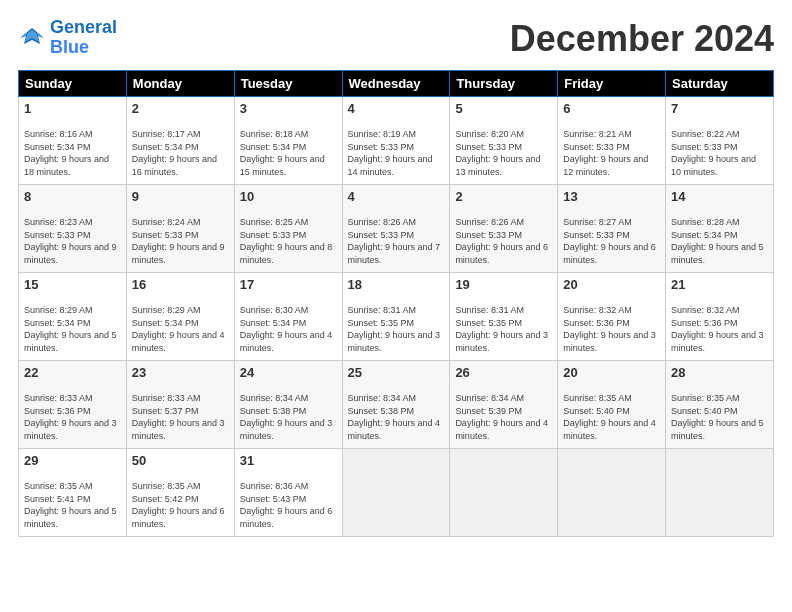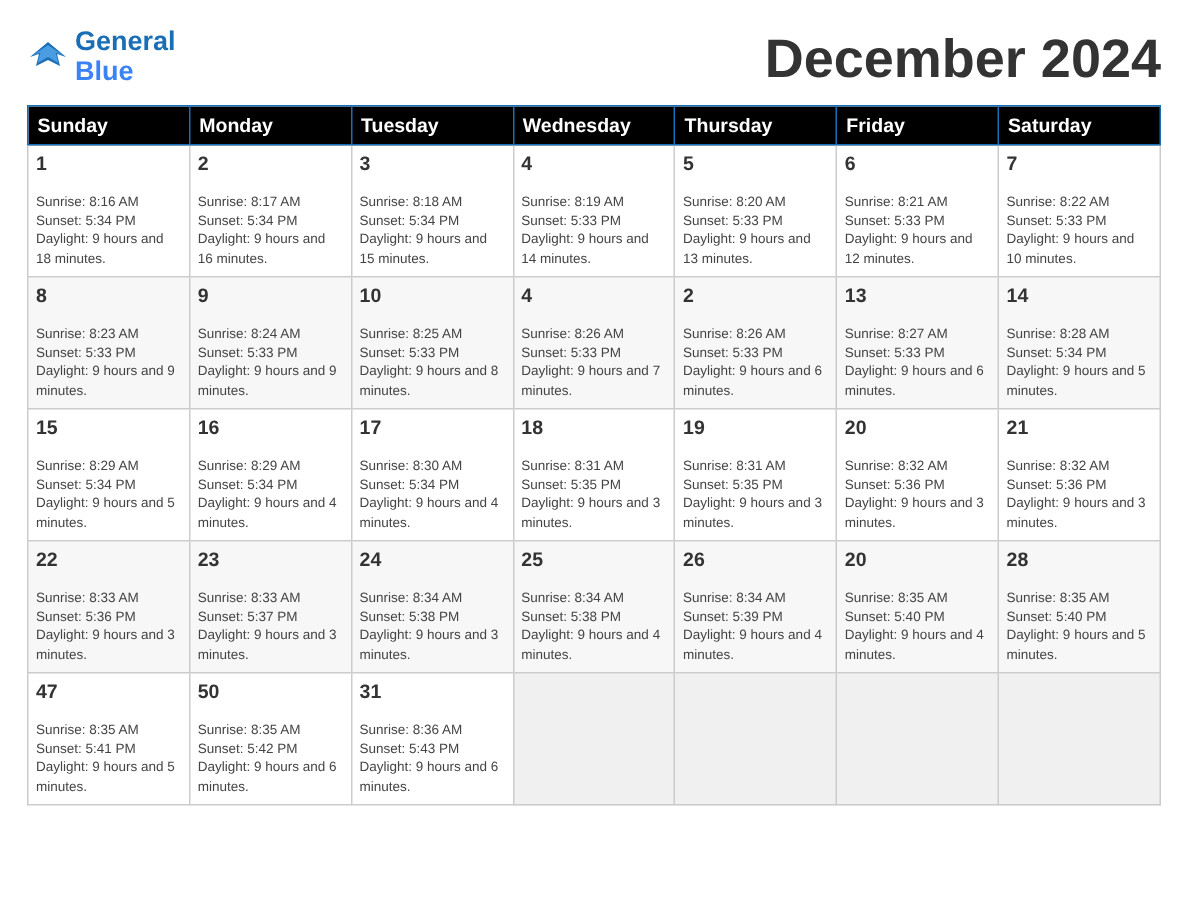--- a/index.html
+++ b/index.html
@@ -245,21 +245,21 @@
             <span class="day-num">20</span>
             <div class="day-info">Sunrise: 8:35 AM<br>Sunset: 5:40 PM<br>Daylight: 9 hours and 4 minutes.</div>
           </td>
           <td>
             <span class="day-num">28</span>
             <div class="day-info">Sunrise: 8:35 AM<br>Sunset: 5:40 PM<br>Daylight: 9 hours and 5 minutes.</div>
           </td>
         </tr>
         <tr>
           <td>
-            <span class="day-num">47</span>
+            <span class="day-num">29</span>
             <div class="day-info">Sunrise: 8:35 AM<br>Sunset: 5:41 PM<br>Daylight: 9 hours and 5 minutes.</div>
           </td>
           <td>
             <span class="day-num">50</span>
             <div class="day-info">Sunrise: 8:35 AM<br>Sunset: 5:42 PM<br>Daylight: 9 hours and 6 minutes.</div>
           </td>
           <td>
             <span class="day-num">31</span>
             <div class="day-info">Sunrise: 8:36 AM<br>Sunset: 5:43 PM<br>Daylight: 9 hours and 6 minutes.</div>
           </td>

